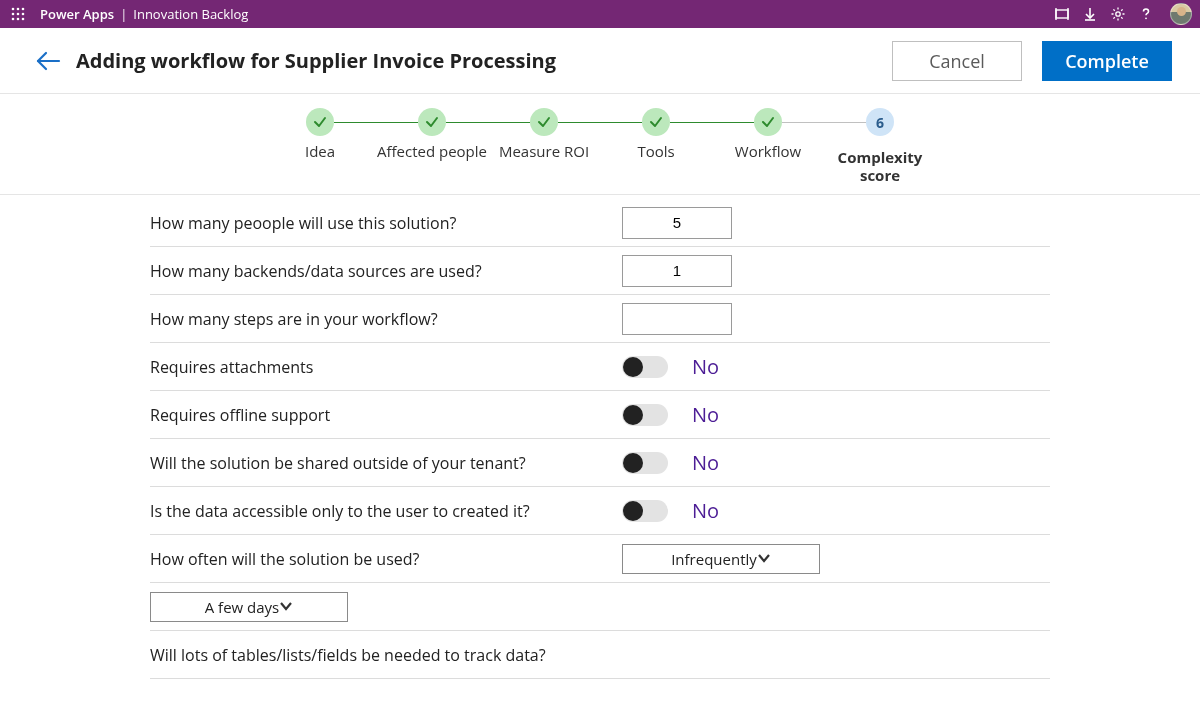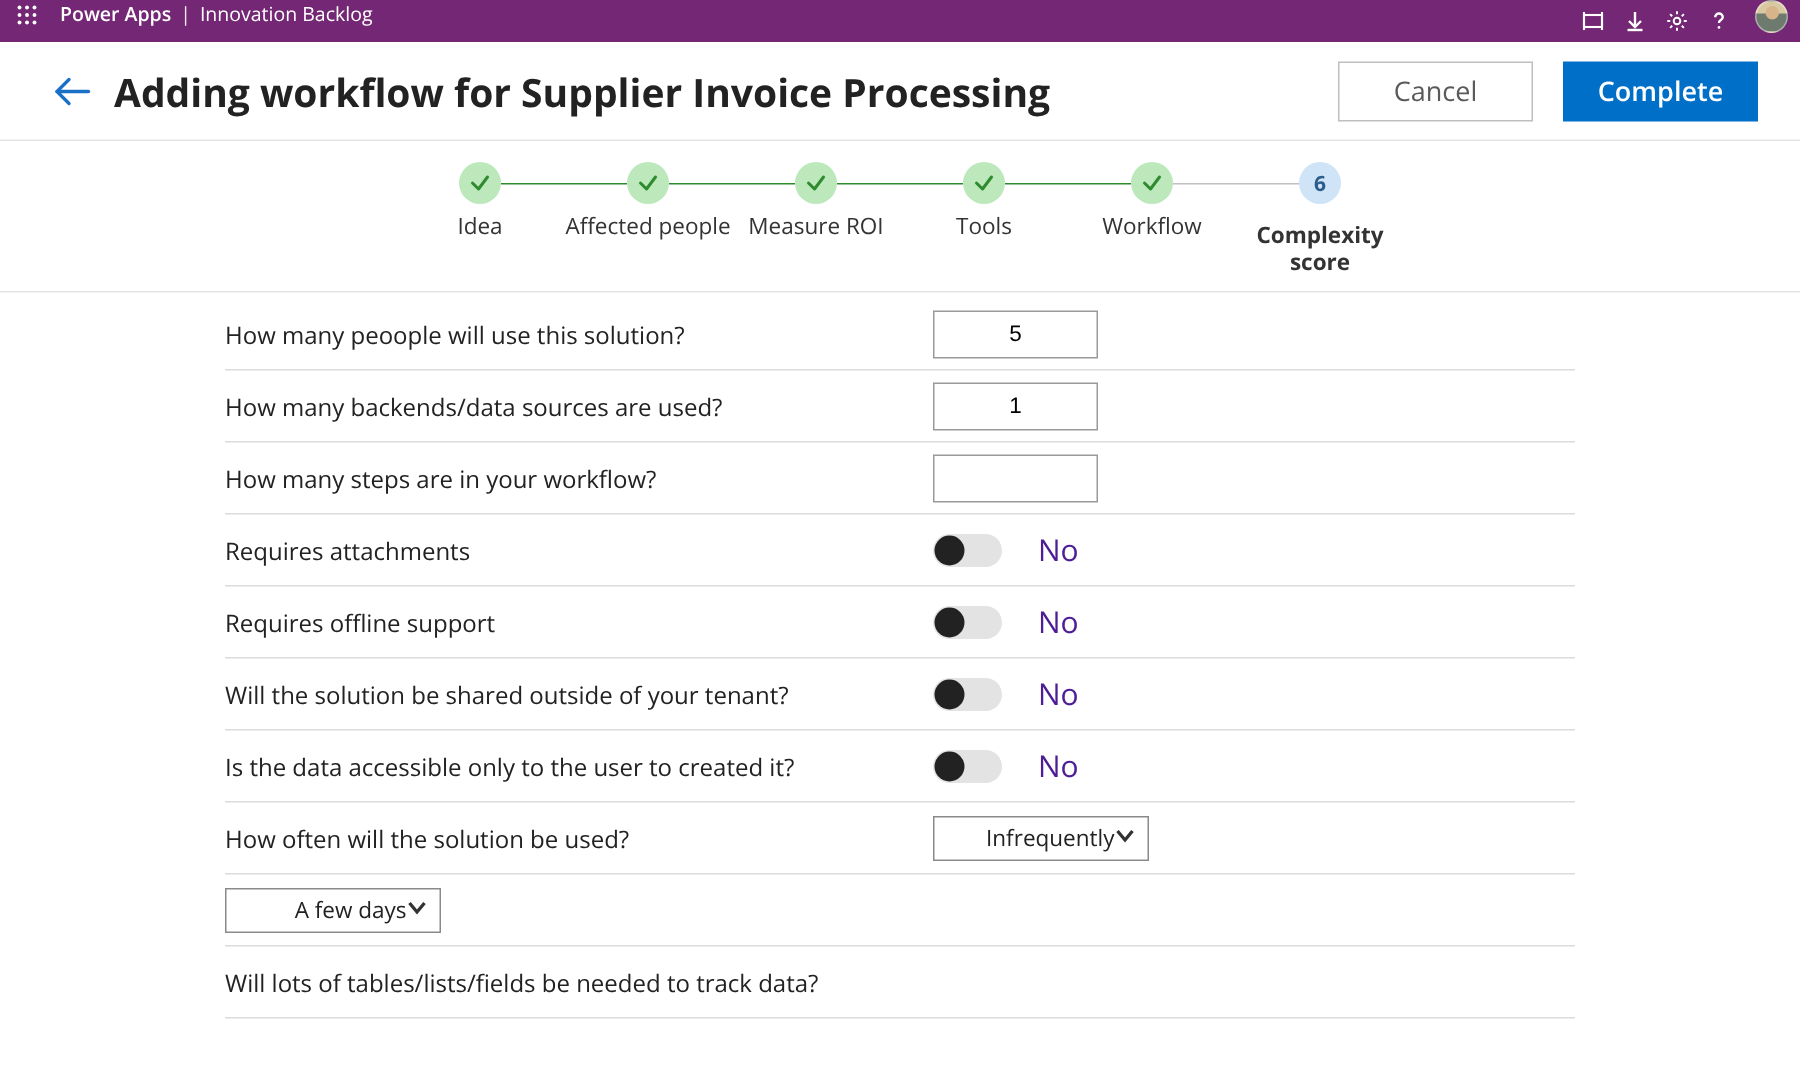--- a/index.html
+++ b/index.html
@@ -2,20 +2,21 @@
 <html><head>
 <meta charset="utf-8">
 <style>
   * { box-sizing: border-box; margin: 0; padding: 0; }
   html, body { width: 1200px; height: 711px; font-family: "Segoe UI", "Open Sans", Arial, sans-serif; background: #ffffff; color: #222; }
   
   .topbar {
     height: 28px;
     background: #742774;
     display: flex;
+    align-items: center;
     color: #fff;
     font-size: 13px;
     padding: 0 8px;
   }
   .topbar .waffle {
     width: 20px; height: 20px; display: flex; align-items: center; justify-content: center;
     margin-right: 12px;
   }
   .topbar .waffle svg { width: 14px; height: 14px; }
   .topbar .brand { font-weight: 600; }
@@ -36,21 +37,21 @@
   
   .pagehead {
     display: flex; align-items: center; height: 66px; padding: 0 28px;
     border-bottom: 1px solid #e5e5e5;
   }
   .backarrow {
     width: 40px; height: 40px; display:flex; align-items:center; justify-content:center;
     color: #0f6cbd; cursor:pointer; margin-right: 8px;
   }
   .backarrow svg { width: 30px; height: 30px; stroke:#1a6fc7; }
-  .pagetitle { font-size: 26px; font-weight: 700; color:#222; flex:1; }
+  .pagetitle { font-size: 20px; font-weight: 700; color:#222; flex:1; }
   .btn {
     height: 40px; min-width: 130px; font-size: 18px; display:flex; align-items:center; justify-content:center;
     cursor:pointer; user-select:none;
   }
   .btn-secondary { background:#fff; border:1px solid #bfbfbf; color:#5a5a5a; margin-right:20px; }
   .btn-primary   { background:#006fc7; color:#fff; font-weight:600; }
 
   
   .stepper {
     display:flex; justify-content:center; align-items:flex-start; gap:0; padding: 14px 0 10px;
@@ -91,22 +92,22 @@
     background:#fff; outline:none;
   }
   .toggle {
     width:46px; height:22px; border-radius:11px; background:#e3e3e3; position:relative; cursor:pointer;
   }
   .toggle .knob{
     width:20px;height:20px;border-radius:50%;background:#222; position:absolute; top:1px; left:1px;
   }
   .toglabel{ margin-left:24px; font-size:20px; color:#4c1d95; min-width:40px; }
   .select {
-    width:144px; height:30px; border:1px solid #8a8a8a; background:#fff;
-    display:flex; align-items:center; justify-content:flex-end;
+    width:198px; height:30px; border:1px solid #8a8a8a; background:#fff;
+    display:flex; align-items:center; justify-content:center;
     padding:0 8px; font-size:15px; cursor:pointer;
   }
   .select .chev svg{ width:14px;height:14px; stroke:#333; stroke-width:2.2; }
 
 </style>
 </head>
 <body>
 
 <div class="topbar">
   <div class="waffle">

